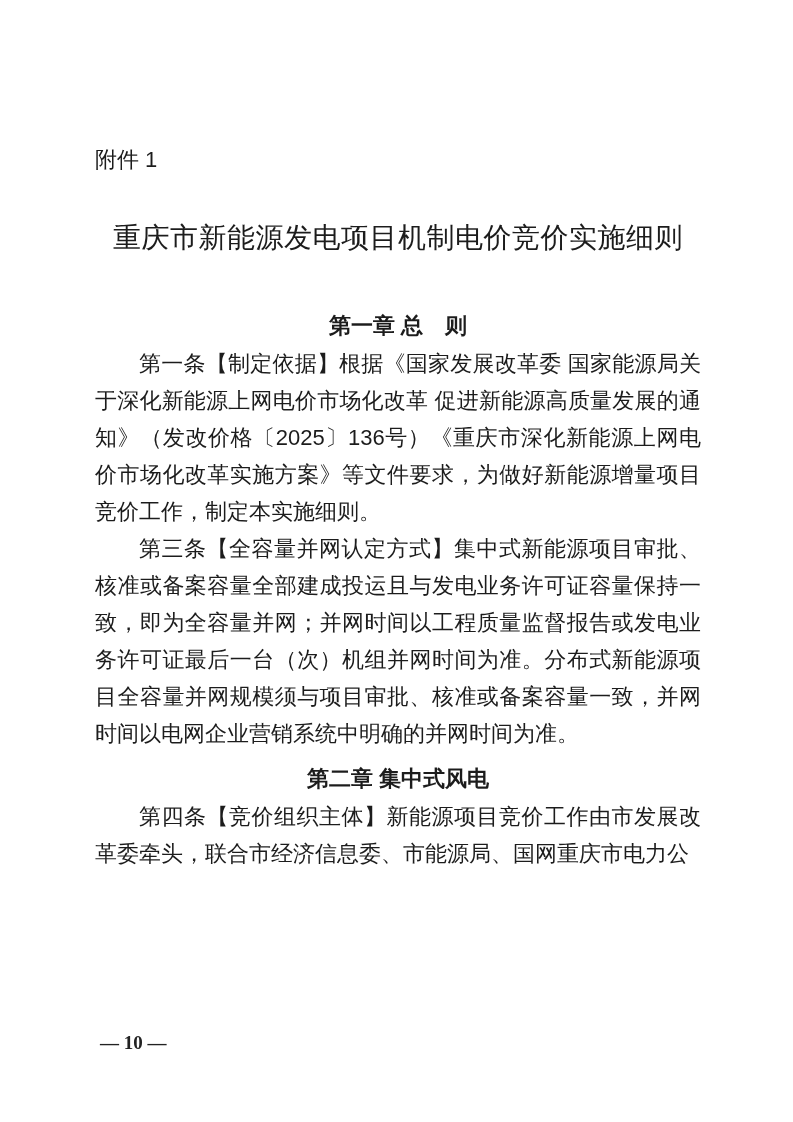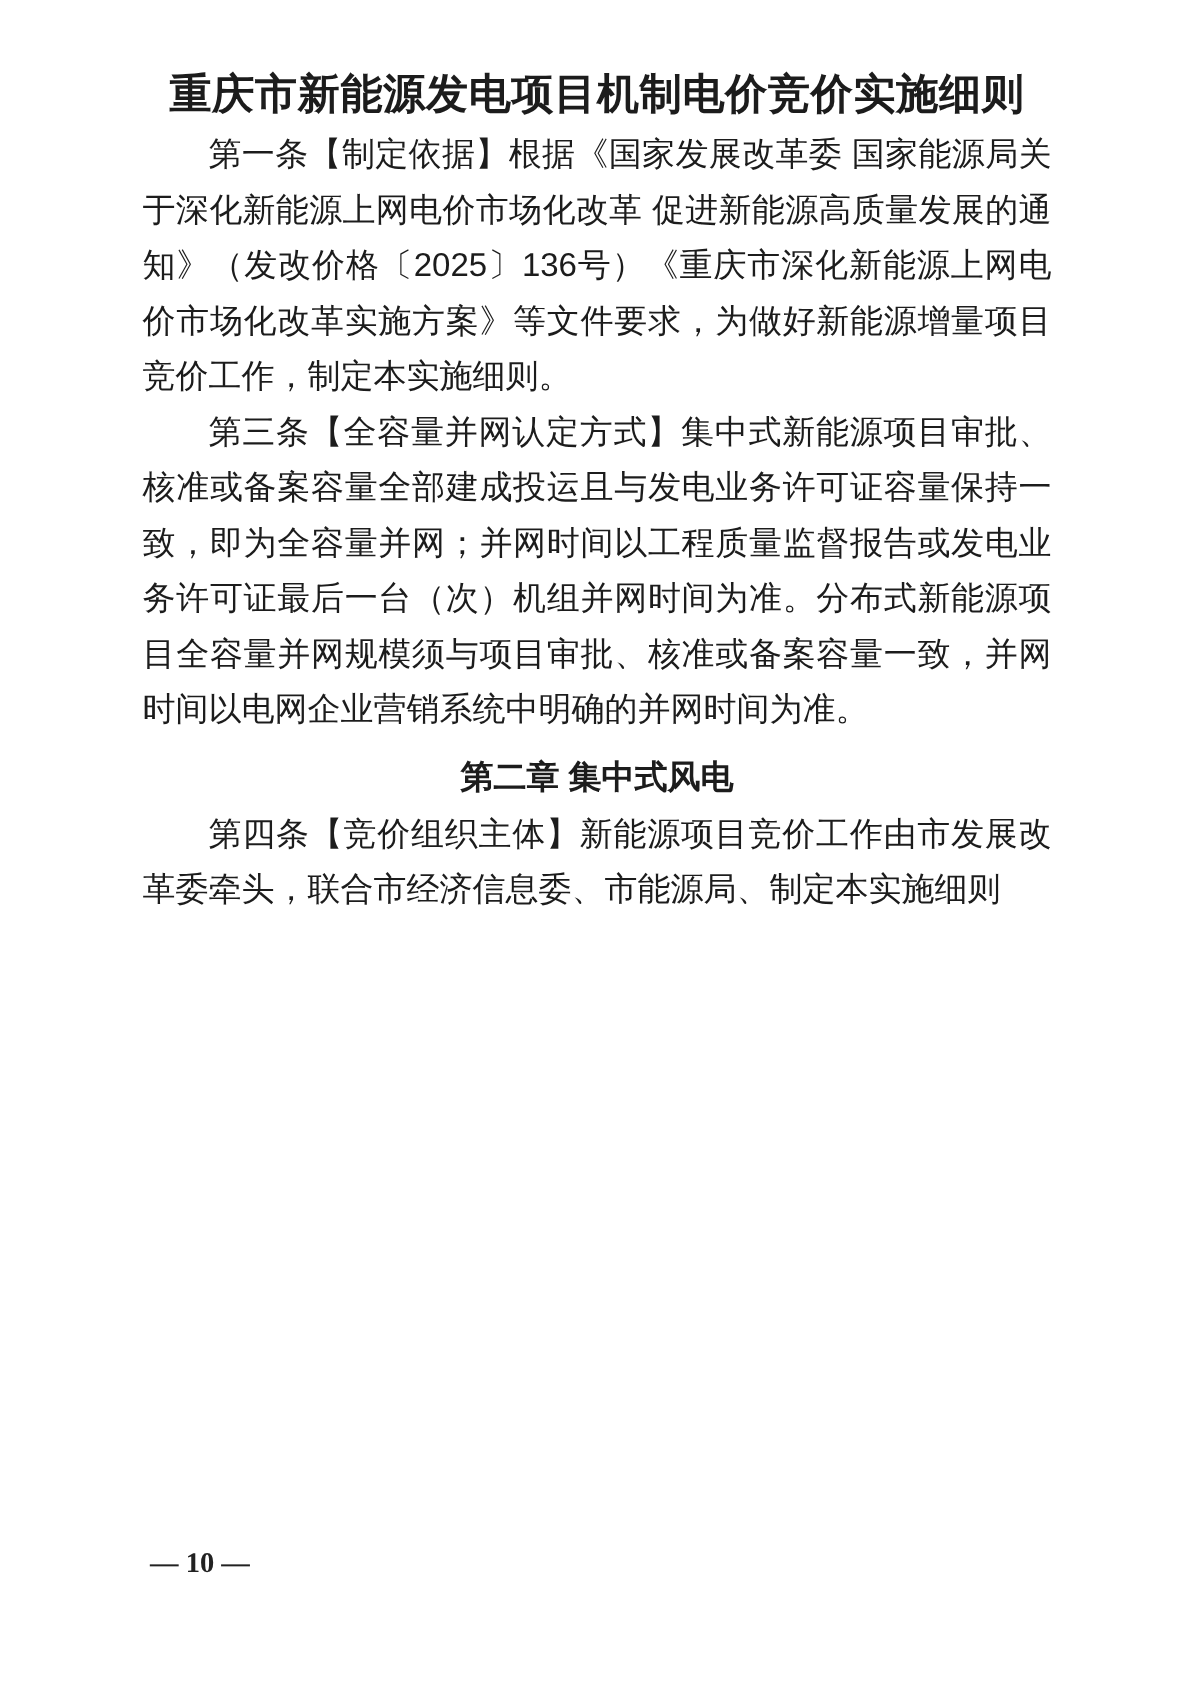--- a/index.html
+++ b/index.html
@@ -24,21 +24,21 @@
   }
   .attachment-label {
     margin-top: 145px;
     font-size: 22px;
     line-height: 30px;
     text-align: left;
   }
   .doc-title {
     margin: 42px 0 0 0;
     font-size: 28px;
-    font-weight: bold;
+    font-weight: normal;
     line-height: 42px;
     text-align: center;
     white-space: nowrap;
     letter-spacing: 0.5px;
   }
   .chapter-heading {
     margin: 48px 0 0 0;
     font-size: 22px;
     font-weight: bold;
     line-height: 38px;
@@ -62,28 +62,30 @@
     font-size: 19px;
     color: #222222;
     font-weight: bold;
   }
 </style>
 </head>
 <body>
 
 <div class="page">
   <div class="content">
+    <div class="attachment-label">附件 1</div>
 
     <h1 class="doc-title">重庆市新能源发电项目机制电价竞价实施细则</h1>
 
+    <h2 class="chapter-heading">第一章 总　则</h2>
 
     <p class="para">第一条【制定依据】根据《国家发展改革委 国家能源局关于深化新能源上网电价市场化改革 促进新能源高质量发展的通知》（发改价格〔2025〕136号）《重庆市深化新能源上网电价市场化改革实施方案》等文件要求，为做好新能源增量项目竞价工作，制定本实施细则。</p>
 
 
     <p class="para">第三条【全容量并网认定方式】集中式新能源项目审批、核准或备案容量全部建成投运且与发电业务许可证容量保持一致，即为全容量并网；并网时间以工程质量监督报告或发电业务许可证最后一台（次）机组并网时间为准。分布式新能源项目全容量并网规模须与项目审批、核准或备案容量一致，并网时间以电网企业营销系统中明确的并网时间为准。</p>
 
     <h2 class="chapter-heading second">第二章 集中式风电</h2>
 
-    <p class="para">第四条【竞价组织主体】新能源项目竞价工作由市发展改革委牵头，联合市经济信息委、市能源局、制定本实施细则</p>
+    <p class="para">第四条【竞价组织主体】新能源项目竞价工作由市发展改革委牵头，联合市经济信息委、市能源局、国网重庆市电力公</p>
   </div>
 
   <div class="page-number">— 10 —</div>
 </div>
 
 </body></html>

